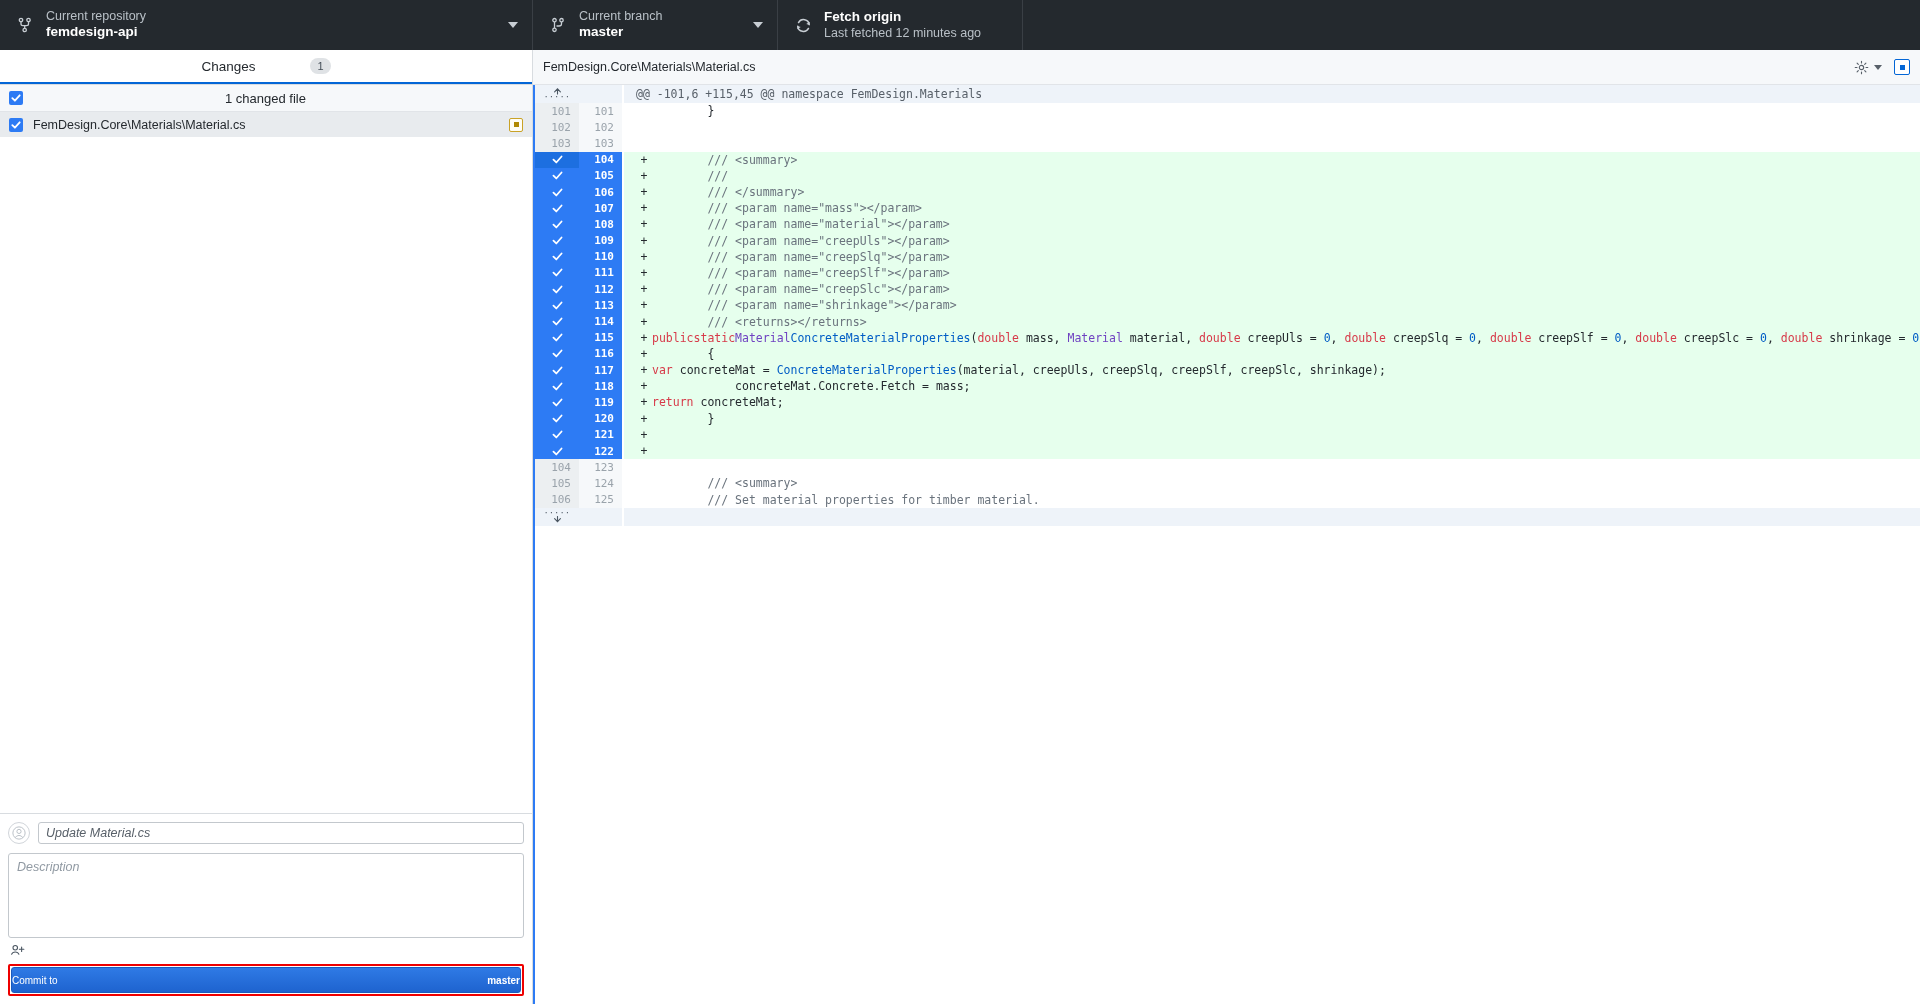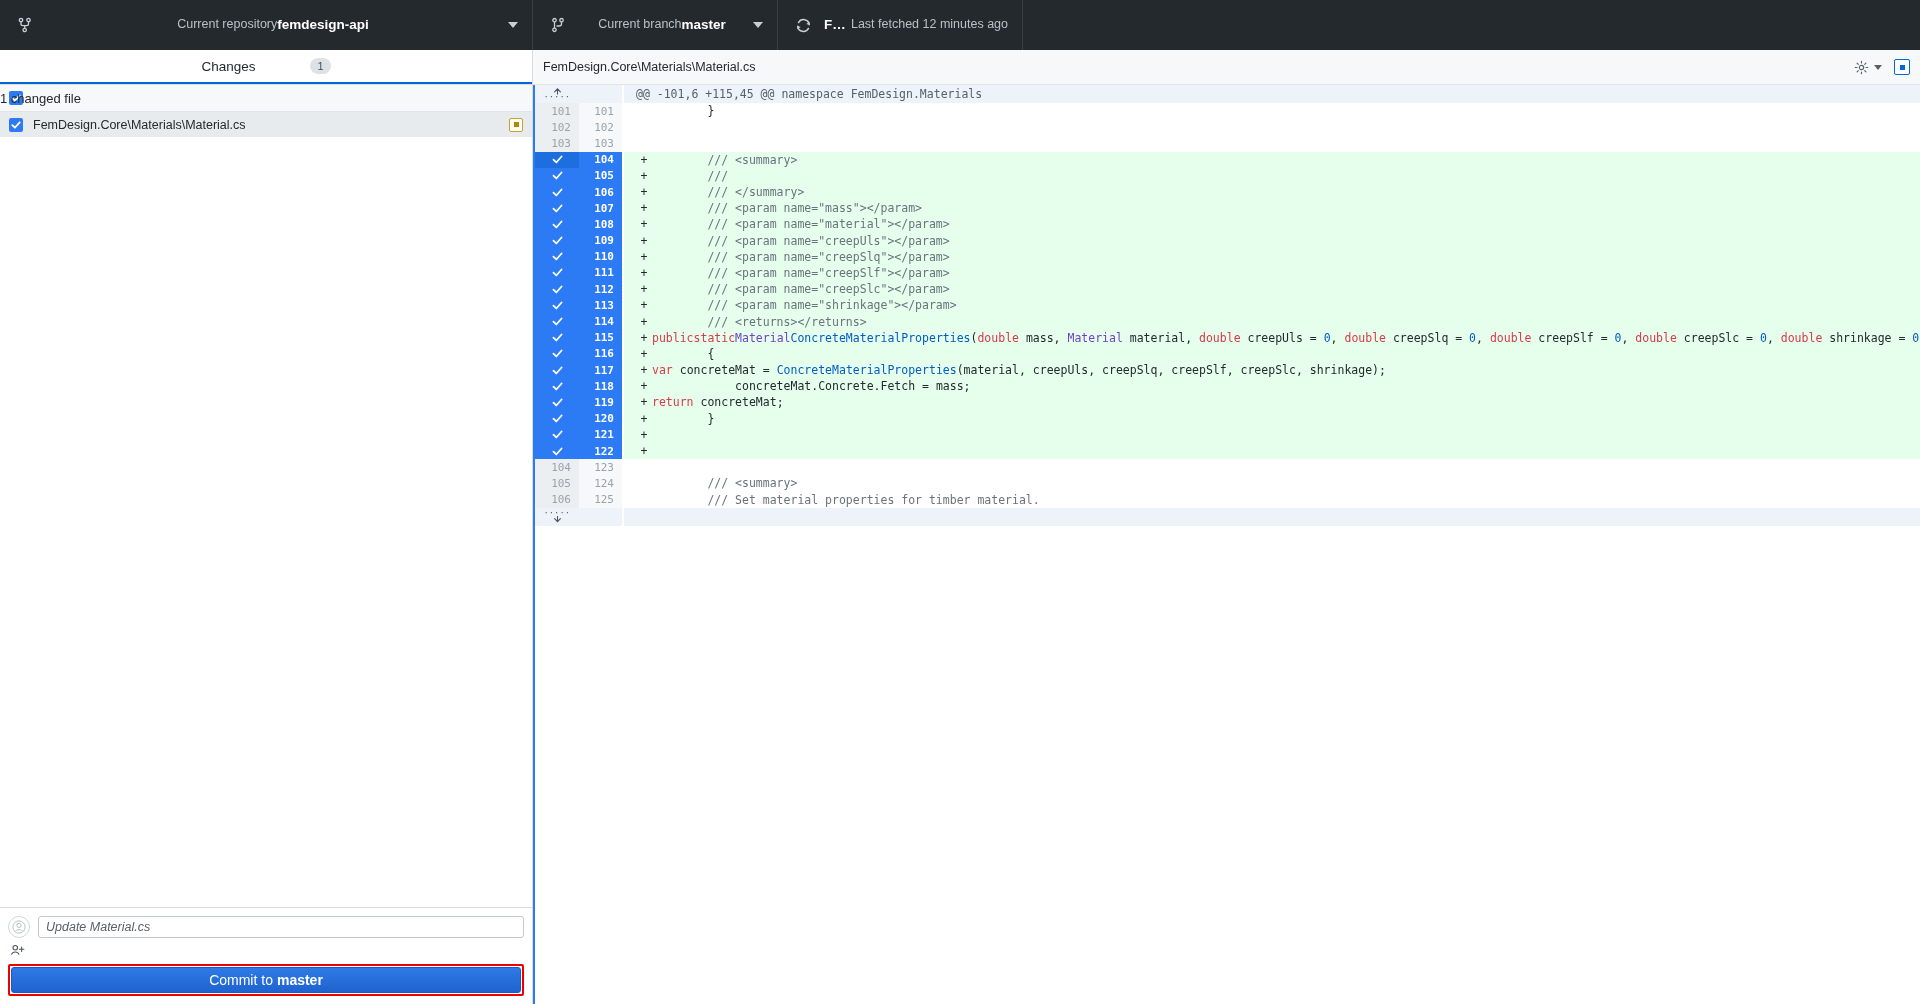--- a/index.html
+++ b/index.html
@@ -21,21 +21,21 @@
   .tb-item {
     display: flex; align-items: center;
     padding: 0 14px;
     position: relative;
     border-right: 1px solid #3a3f45;
   }
   .tb-repo { width: 533px; }
   .tb-branch { width: 245px; }
   .tb-fetch { width: 245px; }
   .tb-icon { width: 22px; display: flex; align-items: center; justify-content: center; margin-right: 10px; }
-  .tb-text { display: flex; flex-direction: row; justify-content: center; line-height: 1.25; flex: 1; min-width: 0; }
+  .tb-text { display: flex; flex-direction: column; justify-content: center; line-height: 1.25; flex: 1; min-width: 0; }
   .tb-label { font-size: 12.5px; color: #b9c0c7; white-space: nowrap; }
   .tb-value { font-size: 13.5px; font-weight: bold; color: #ffffff; white-space: nowrap; overflow: hidden; text-overflow: ellipsis; }
   .tb-caret {
     width: 0; height: 0;
     border-left: 5px solid transparent;
     border-right: 5px solid transparent;
     border-top: 6px solid #c8ced4;
     margin-left: 8px;
   }
   .tb-spacer { flex: 1; background: #24292e; }
@@ -79,21 +79,21 @@
     width: 14px; height: 14px;
     background: #2d7bf4;
     border-radius: 2px;
     display: flex; align-items: center; justify-content: center;
     flex: 0 0 auto;
   }
   .chk svg { display: block; }
   .changes-header .chk { margin-left: 9px; }
   .changes-title {
     position: absolute; left: 0; right: 1px;
-    font-size: 13px; color: #24292e;
+    text-align: center; font-size: 13px; color: #24292e;
     pointer-events: none;
   }
 
   .file-row {
     height: 25px; min-height: 25px;
     background: #e8ebee;
     display: flex; align-items: center;
     padding: 0 9px;
   }
   .file-name { font-size: 12.5px; color: #24292e; margin-left: 10px; flex: 1; white-space: nowrap; overflow: hidden; text-overflow: ellipsis; }
@@ -146,22 +146,22 @@
     margin: 0 8px 8px 8px;
     border: 2px solid #ee0000;
     border-radius: 2px;
     padding: 1px;
   }
   .commit-btn {
     height: 26px;
     background: #2567d8;
     background: linear-gradient(#2f7ae5, #1e63cf);
     border-radius: 3px;
-    color: #fff; font-size: 14px;
-    display: flex; align-items: center; justify-content: center;
+    color: #fff; font-size: 10px;
+    display: flex; align-items: center; justify-content: space-between;
     width: 100%;
     border: 1px solid #1a5bbd;
   }
   .commit-btn b { margin-left: 4px; }
 
   
   .right { flex: 1; display: flex; flex-direction: column; min-width: 0; background: #fff; }
   .diff-head {
     height: 35px; min-height: 35px;
     background: #f6f8fa;
@@ -343,20 +343,21 @@
         <div class="summary-row">
           <span class="avatar">
             <svg width="14" height="14" viewBox="0 0 16 16">
               <circle cx="8" cy="8" r="7" fill="none" stroke="#b9bfc6" stroke-width="1.1"></circle>
               <circle cx="8" cy="6.2" r="2.4" fill="none" stroke="#b9bfc6" stroke-width="1.1"></circle>
               <path d="M3.6 13.4 A5 5 0 0 1 12.4 13.4" fill="none" stroke="#b9bfc6" stroke-width="1.1"></path>
             </svg>
           </span>
           <span class="summary-input" placeholder="Summary (required)">Update Material.cs</span>
         </div>
+        <div class="desc-box" placeholder="Description">Description</div>
         <div class="coauthor">
           <svg width="15" height="15" viewBox="0 0 16 16">
             <circle cx="5.6" cy="5" r="2.4" fill="none" stroke="#4a5561" stroke-width="1.15"></circle>
             <path d="M1.5 12.4 A4.4 4.4 0 0 1 9.7 12.4" fill="none" stroke="#4a5561" stroke-width="1.15"></path>
             <path d="M12.4 4.2 L12.4 9" stroke="#4a5561" stroke-width="1.15" stroke-linecap="round"></path>
             <path d="M10 6.6 L14.8 6.6" stroke="#4a5561" stroke-width="1.15" stroke-linecap="round"></path>
           </svg>
         </div>
       </div>
 

